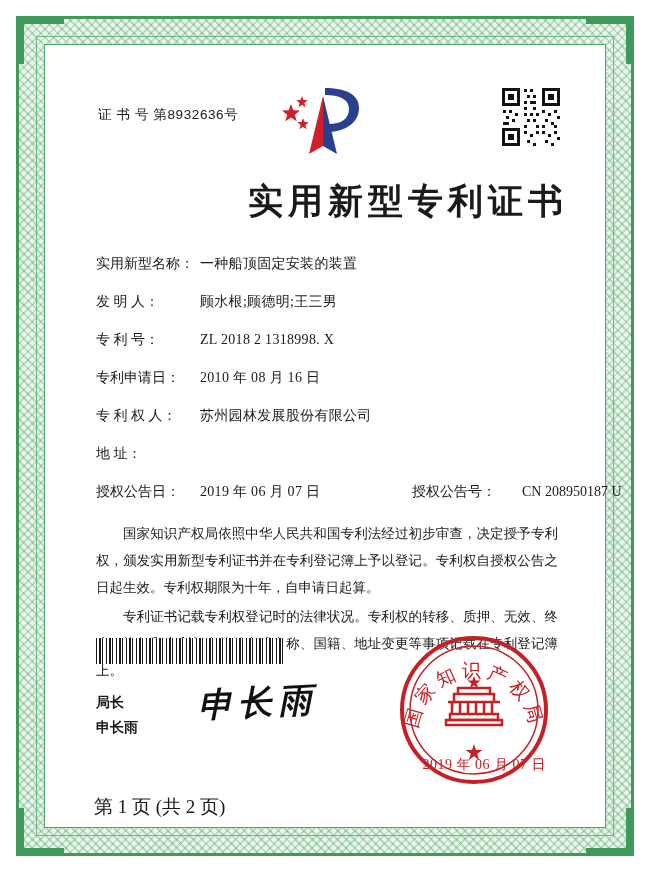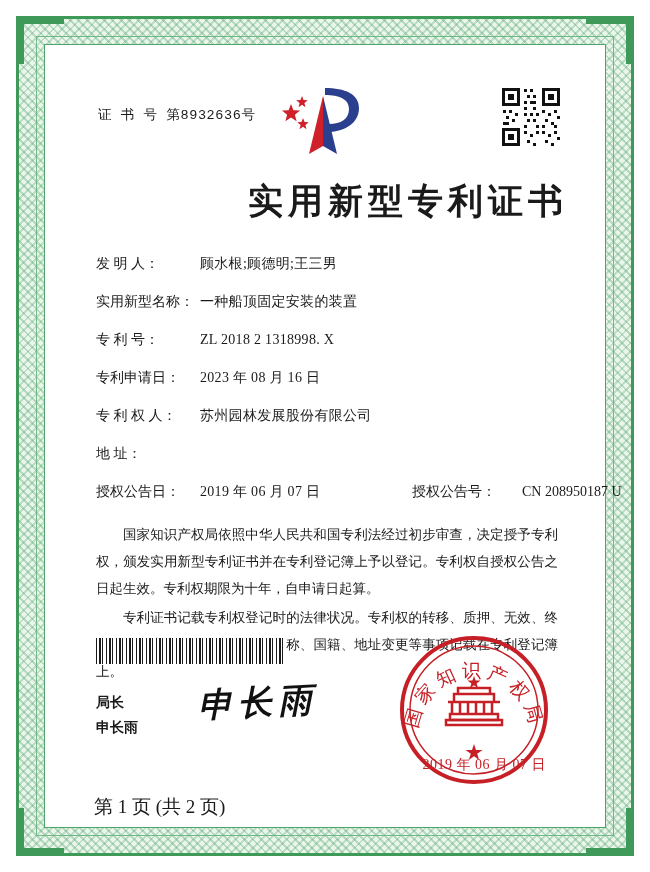--- a/index.html
+++ b/index.html
@@ -80,21 +80,21 @@
     position: relative;
     height: 92px;
   }
   .cert-no {
     position: absolute;
     left: 16px;
     top: 34px;
     font-size: 13.5px;
     letter-spacing: 0.6px;
     white-space: nowrap;
-    font-family: Liberation Mono, monospace;
+    font-family: Liberation Sans, sans-serif;
   }
   .emblem {
     position: absolute;
     left: 50%;
     top: 10px;
     transform: translateX(-50%);
     width: 92px;
     height: 78px;
   }
   .qr {
@@ -149,20 +149,21 @@
   }
   .field-value2 {
     flex: 1 1 auto;
     white-space: nowrap;
   }
 
   
   .paras {
     padding-left: 14px;
     padding-right: 10px;
+    font-family: Liberation Mono, monospace;
   }
   .para {
     font-size: 13.5px;
     line-height: 2.0;
     text-indent: 2em;
     text-align: justify;
     margin: 0 0 2px 0;
   }
 
   
@@ -332,37 +333,37 @@
           </g>
         </svg>
       </div>
     </div>
 
     <div class="title">实用新型专利证书</div>
 
     <div class="fields">
 
       <div class="field-row">
+        <div class="field-label">实用新型名称：</div>
+        <div class="field-value">一种船顶固定安装的装置</div>
+      </div>
+
+      <div class="field-row">
         <div class="field-label">发 明 人：</div>
         <div class="field-value">顾水根;顾德明;王三男</div>
       </div>
 
       <div class="field-row">
-        <div class="field-label">实用新型名称：</div>
-        <div class="field-value">一种船顶固定安装的装置</div>
-      </div>
-
-      <div class="field-row">
         <div class="field-label">专 利 号：</div>
         <div class="field-value">ZL 2018 2 1318998. X</div>
       </div>
 
       <div class="field-row">
         <div class="field-label">专利申请日：</div>
-        <div class="field-value">2023 年 08 月 16 日</div>
+        <div class="field-value">2010 年 08 月 16 日</div>
       </div>
 
       <div class="field-row">
         <div class="field-label">专 利 权 人：</div>
         <div class="field-value">苏州园林发展股份有限公司</div>
       </div>
 
       <div class="field-row">
         <div class="field-label">地 址：</div>
       </div>

